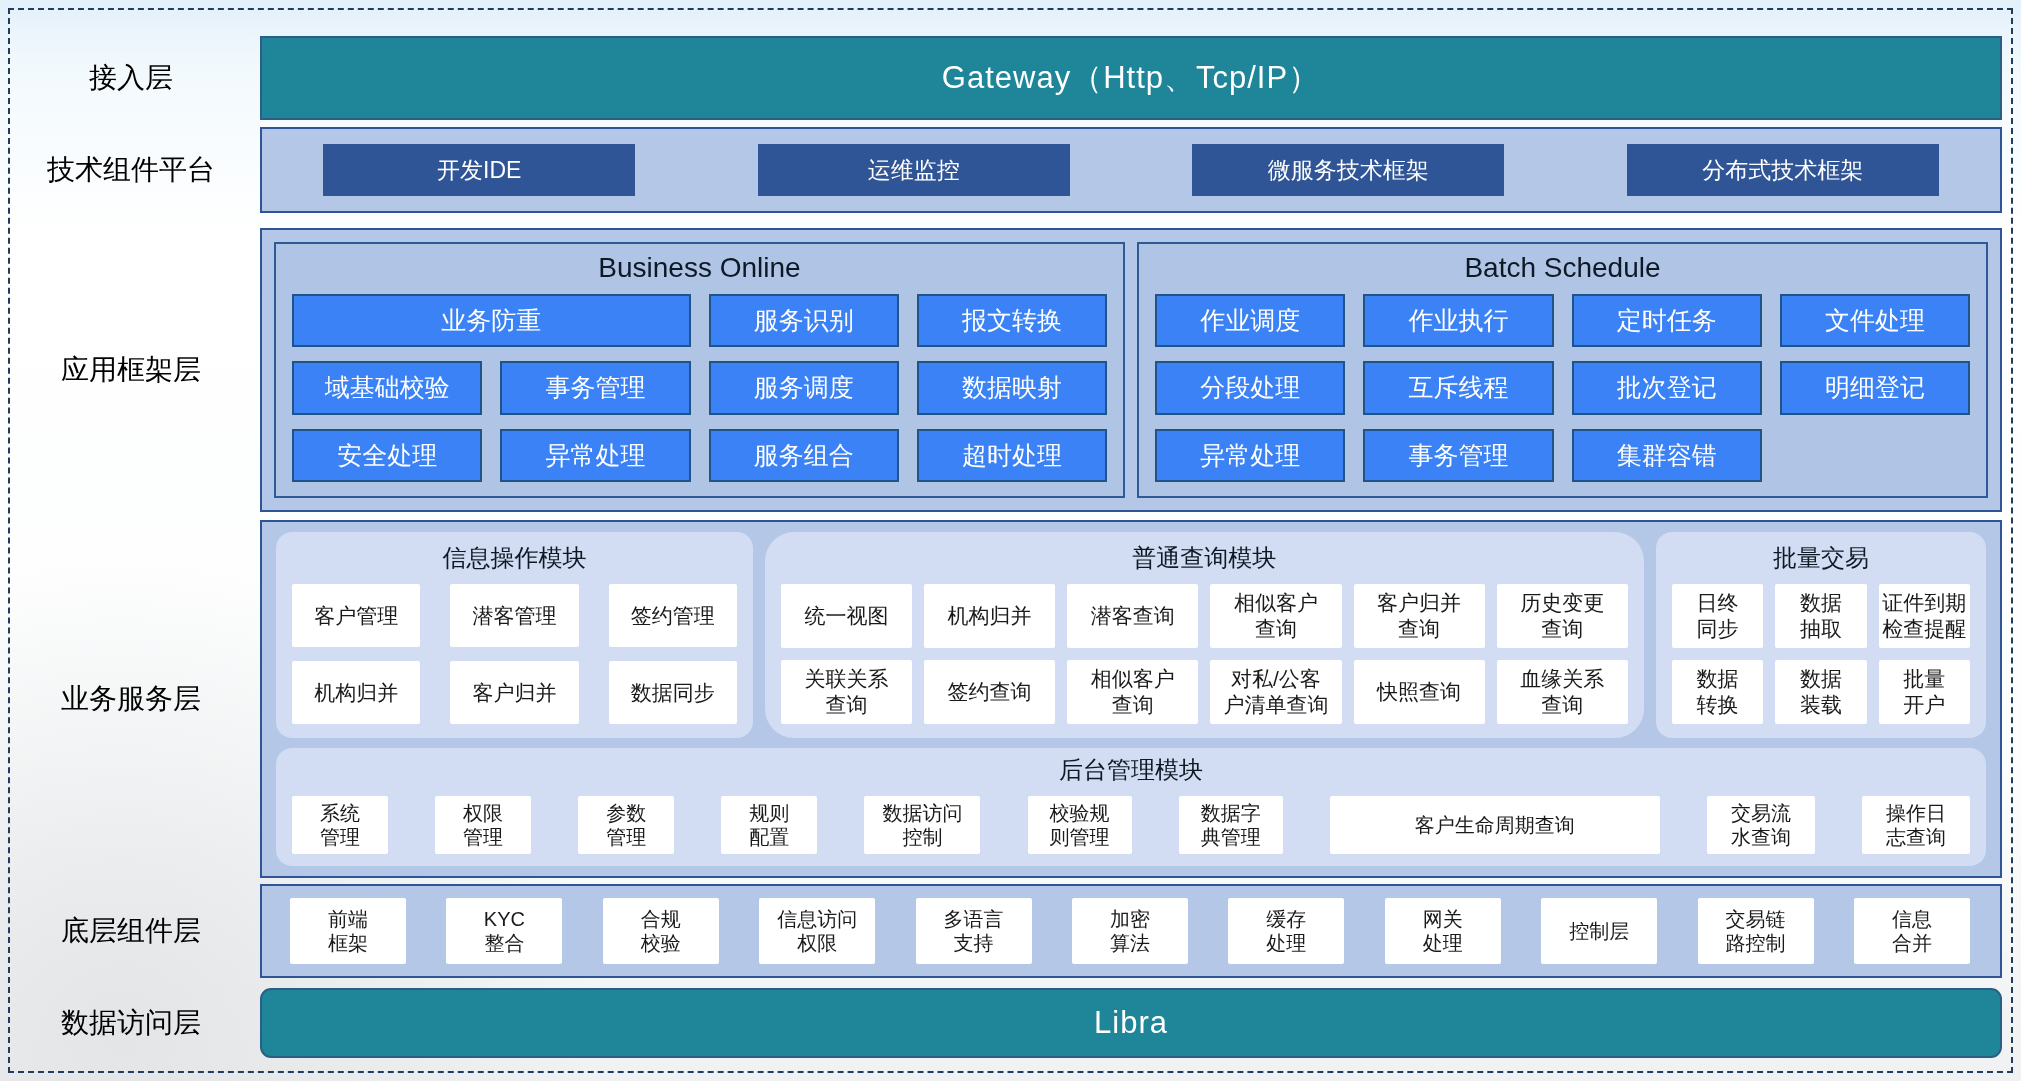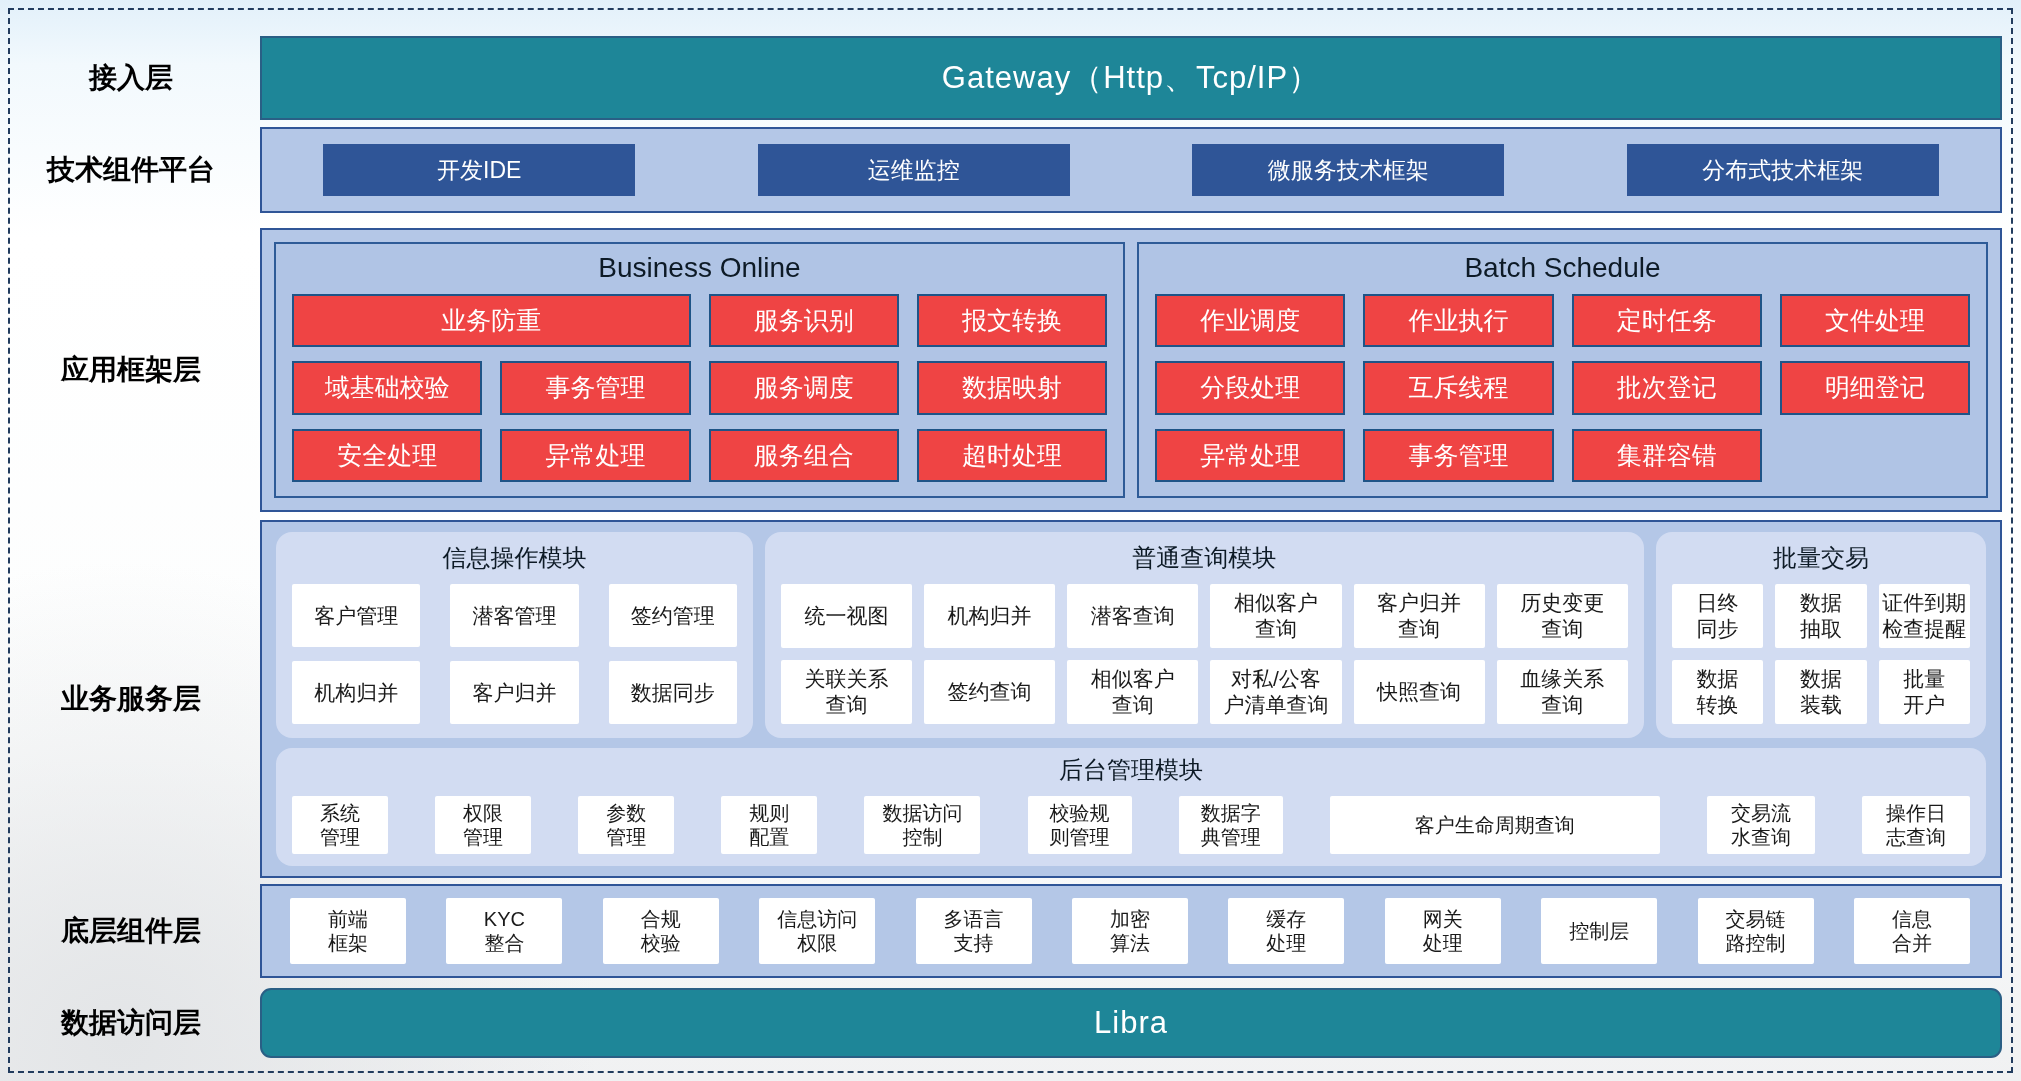--- a/index.html
+++ b/index.html
@@ -5,36 +5,36 @@
   html,body{margin:0;padding:0;background:#fff;}
   .canvas{
     position:relative;width:2021px;height:1081px;overflow:hidden;
     font-family:"Liberation Sans","DejaVu Sans",sans-serif;color:#111;
     background:
       radial-gradient(circle at 6% 96%, #e3e5e7 0%, rgba(227,229,231,0) 22%),
       linear-gradient(180deg,#e2f0fa 0%,#f2f9fd 6%,#ffffff 22%,#fcfdfd 70%,#f0f1f2 100%);
   }
   .frame{position:absolute;inset:8px;border:2px dashed #223c5e;pointer-events:none;}
   .lbl{position:absolute;left:0;width:262px;display:flex;align-items:center;justify-content:center;
-       font-size:28px;color:#000;text-align:center;font-weight:bold;}
+       font-size:28px;color:#000;text-align:center;}
   .row{position:absolute;left:260px;width:1742px;box-sizing:border-box;}
   .bar{background:#1e8698;border:2px solid #2a5f85;display:flex;align-items:center;justify-content:center;
        color:#fff;font-size:31px;letter-spacing:1px;}
   .panel{background:#b4c7e7;border:2px solid #2f5597;}
   
   .tech{display:grid;grid-template-columns:repeat(4,1fr);align-items:center;justify-items:center;}
   .btn-navy{width:312px;height:52px;background:#2f5597;color:#fff;display:flex;align-items:center;
             justify-content:center;font-size:23px;}
   
   .fw{display:flex;gap:12px;padding:12px;}
   .grp{flex:1;border:2px solid #2e5b97;background:#b0c4e5;box-sizing:border-box;
        display:flex;flex-direction:column;padding:4px 16px 14px;}
   .grp-title{text-align:center;font-size:28px;color:#0d1a26;padding:4px 0 10px;}
   .grp-grid{display:grid;grid-template-columns:repeat(4,1fr);gap:14px 18px;flex:1;}
-  .btn-steel{background:#ef4444;border:2px solid #1f5487;color:#fff;display:flex;align-items:center;
+  .btn-steel{background:#3b82f6;border:2px solid #1f5487;color:#fff;display:flex;align-items:center;
              justify-content:center;font-size:25px;min-height:52px;box-sizing:border-box;}
   .span2{grid-column:span 2;}
   
   .svc{padding:10px 14px;display:flex;flex-direction:column;box-sizing:border-box;}
   .svc-top{display:flex;gap:12px;height:222px;}
   .rgrp{background:#d2dcf2;border-radius:16px;box-sizing:border-box;display:flex;flex-direction:column;
         padding:8px 16px 14px;}
   .rgrp-title{text-align:center;font-size:24px;color:#0d1a26;padding:2px 0 10px;}
   .rgrp-grid{display:grid;flex:1;}
   .g3{grid-template-columns:repeat(3,1fr);gap:14px 30px;}
@@ -115,21 +115,21 @@
         <div class="rgrp-title">信息操作模块</div>
         <div class="rgrp-grid g3">
           <div class="cell">客户管理</div>
           <div class="cell">潜客管理</div>
           <div class="cell">签约管理</div>
           <div class="cell">机构归并</div>
           <div class="cell">客户归并</div>
           <div class="cell">数据同步</div>
         </div>
       </div>
-      <div class="rgrp" style="flex:895 0 0;">
+      <div class="rgrp" style="flex:895 0 0;border-radius:29px;">
         <div class="rgrp-title">普通查询模块</div>
         <div class="rgrp-grid g6">
           <div class="cell">统一视图</div>
           <div class="cell">机构归并</div>
           <div class="cell">潜客查询</div>
           <div class="cell">相似客户
 查询</div>
           <div class="cell">客户归并
 查询</div>
           <div class="cell">历史变更

